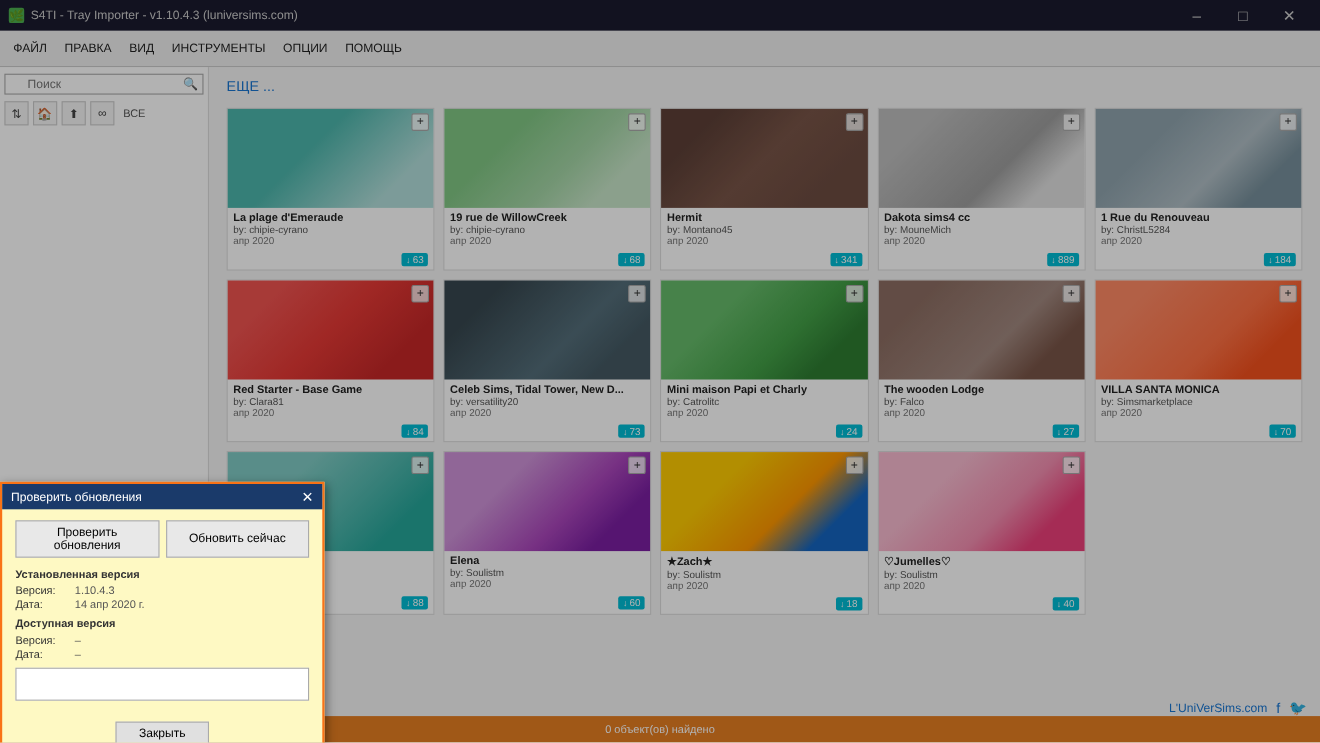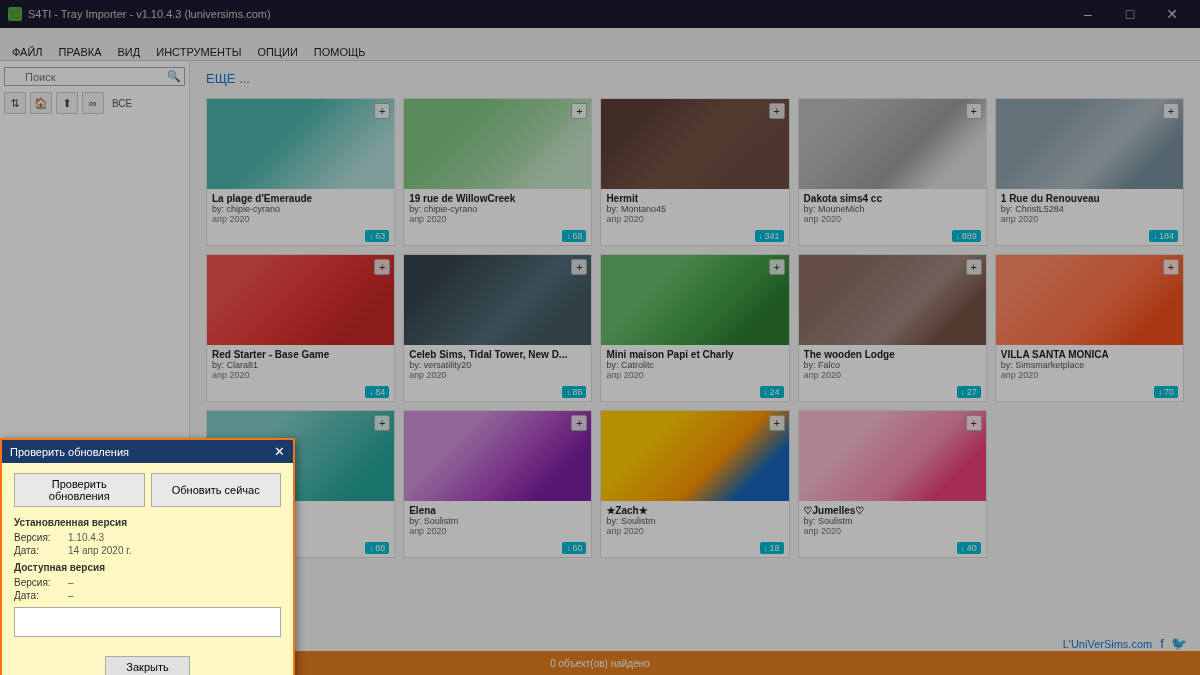--- a/index.html
+++ b/index.html
@@ -10,21 +10,21 @@
       height: 28px; background: #1a1a2e; display: flex; align-items: center; justify-content: space-between;
       padding: 0 8px; color: #ccc;
     }
     .title-bar-left { display: flex; align-items: center; gap: 6px; font-size: 11px; }
     .title-bar-icon { width: 14px; height: 14px; background: #4caf50; border-radius: 2px; display: flex; align-items: center; justify-content: center; }
     .title-bar-controls { display: flex; gap: 2px; }
     .title-btn { width: 40px; height: 28px; border: none; background: transparent; color: #ccc; cursor: pointer; font-size: 14px; display: flex; align-items: center; justify-content: center; }
 
     
     .menu-bar {
-      height: 22px; background: #f0f0f0; display: flex; align-items: flex-start; padding: 16px 4px;
+      height: 22px; background: #f0f0f0; display: flex; align-items: center; padding: 16px 4px;
       border-bottom: 1px solid #ccc; font-size: 11px; color: #222;
     }
     .menu-item { padding: 2px 8px; cursor: pointer; }
 
     
     .main-layout { display: flex; height: calc(675px - 50px); }
 
     
     .sidebar {
       width: 190px; background: #fff; border-right: 1px solid #ddd;
@@ -274,21 +274,21 @@
         <div class="card-add-btn">+</div>
       </div>
       <div class="card-info">
         <div class="card-name">Celeb Sims, Tidal Tower, New D...</div>
         <div class="card-author">by: versatility20</div>
         <div class="card-date">апр 2020</div>
       </div>
       <div class="card-footer">
         <div class="card-count">
           <span class="card-count-arrow">↓</span>
-          <span>86</span>
+          <span>73</span>
         </div>
       </div>
     </div>
         <div class="card">
       <div class="card-img img-mini">
         <div class="card-add-btn">+</div>
       </div>
       <div class="card-info">
         <div class="card-name">Mini maison Papi et Charly</div>
         <div class="card-author">by: Catrolitc</div>

